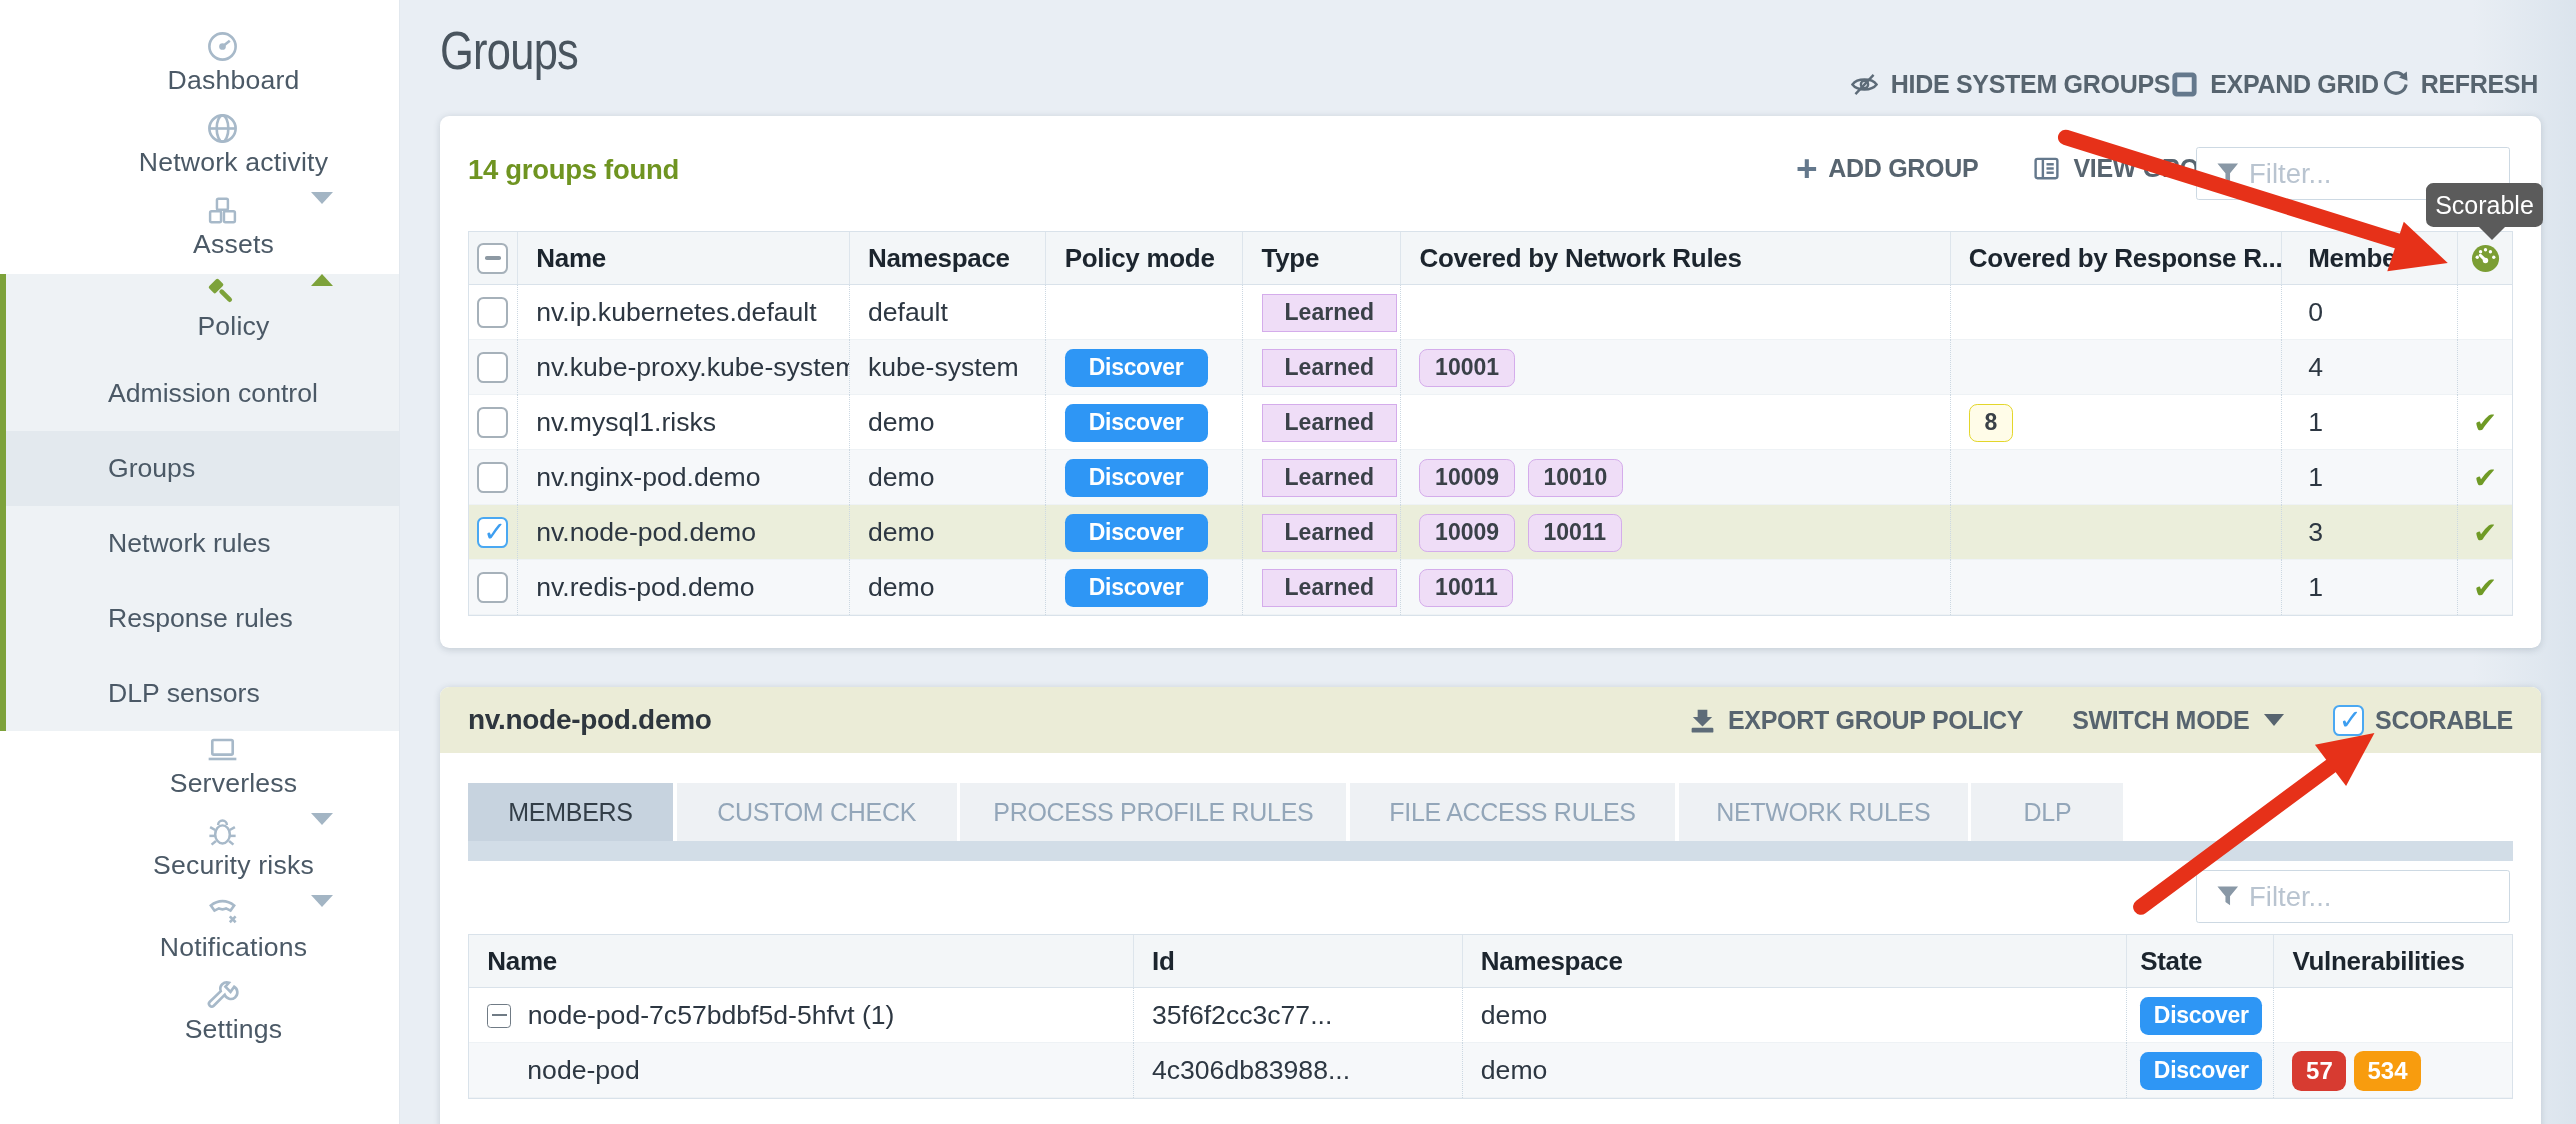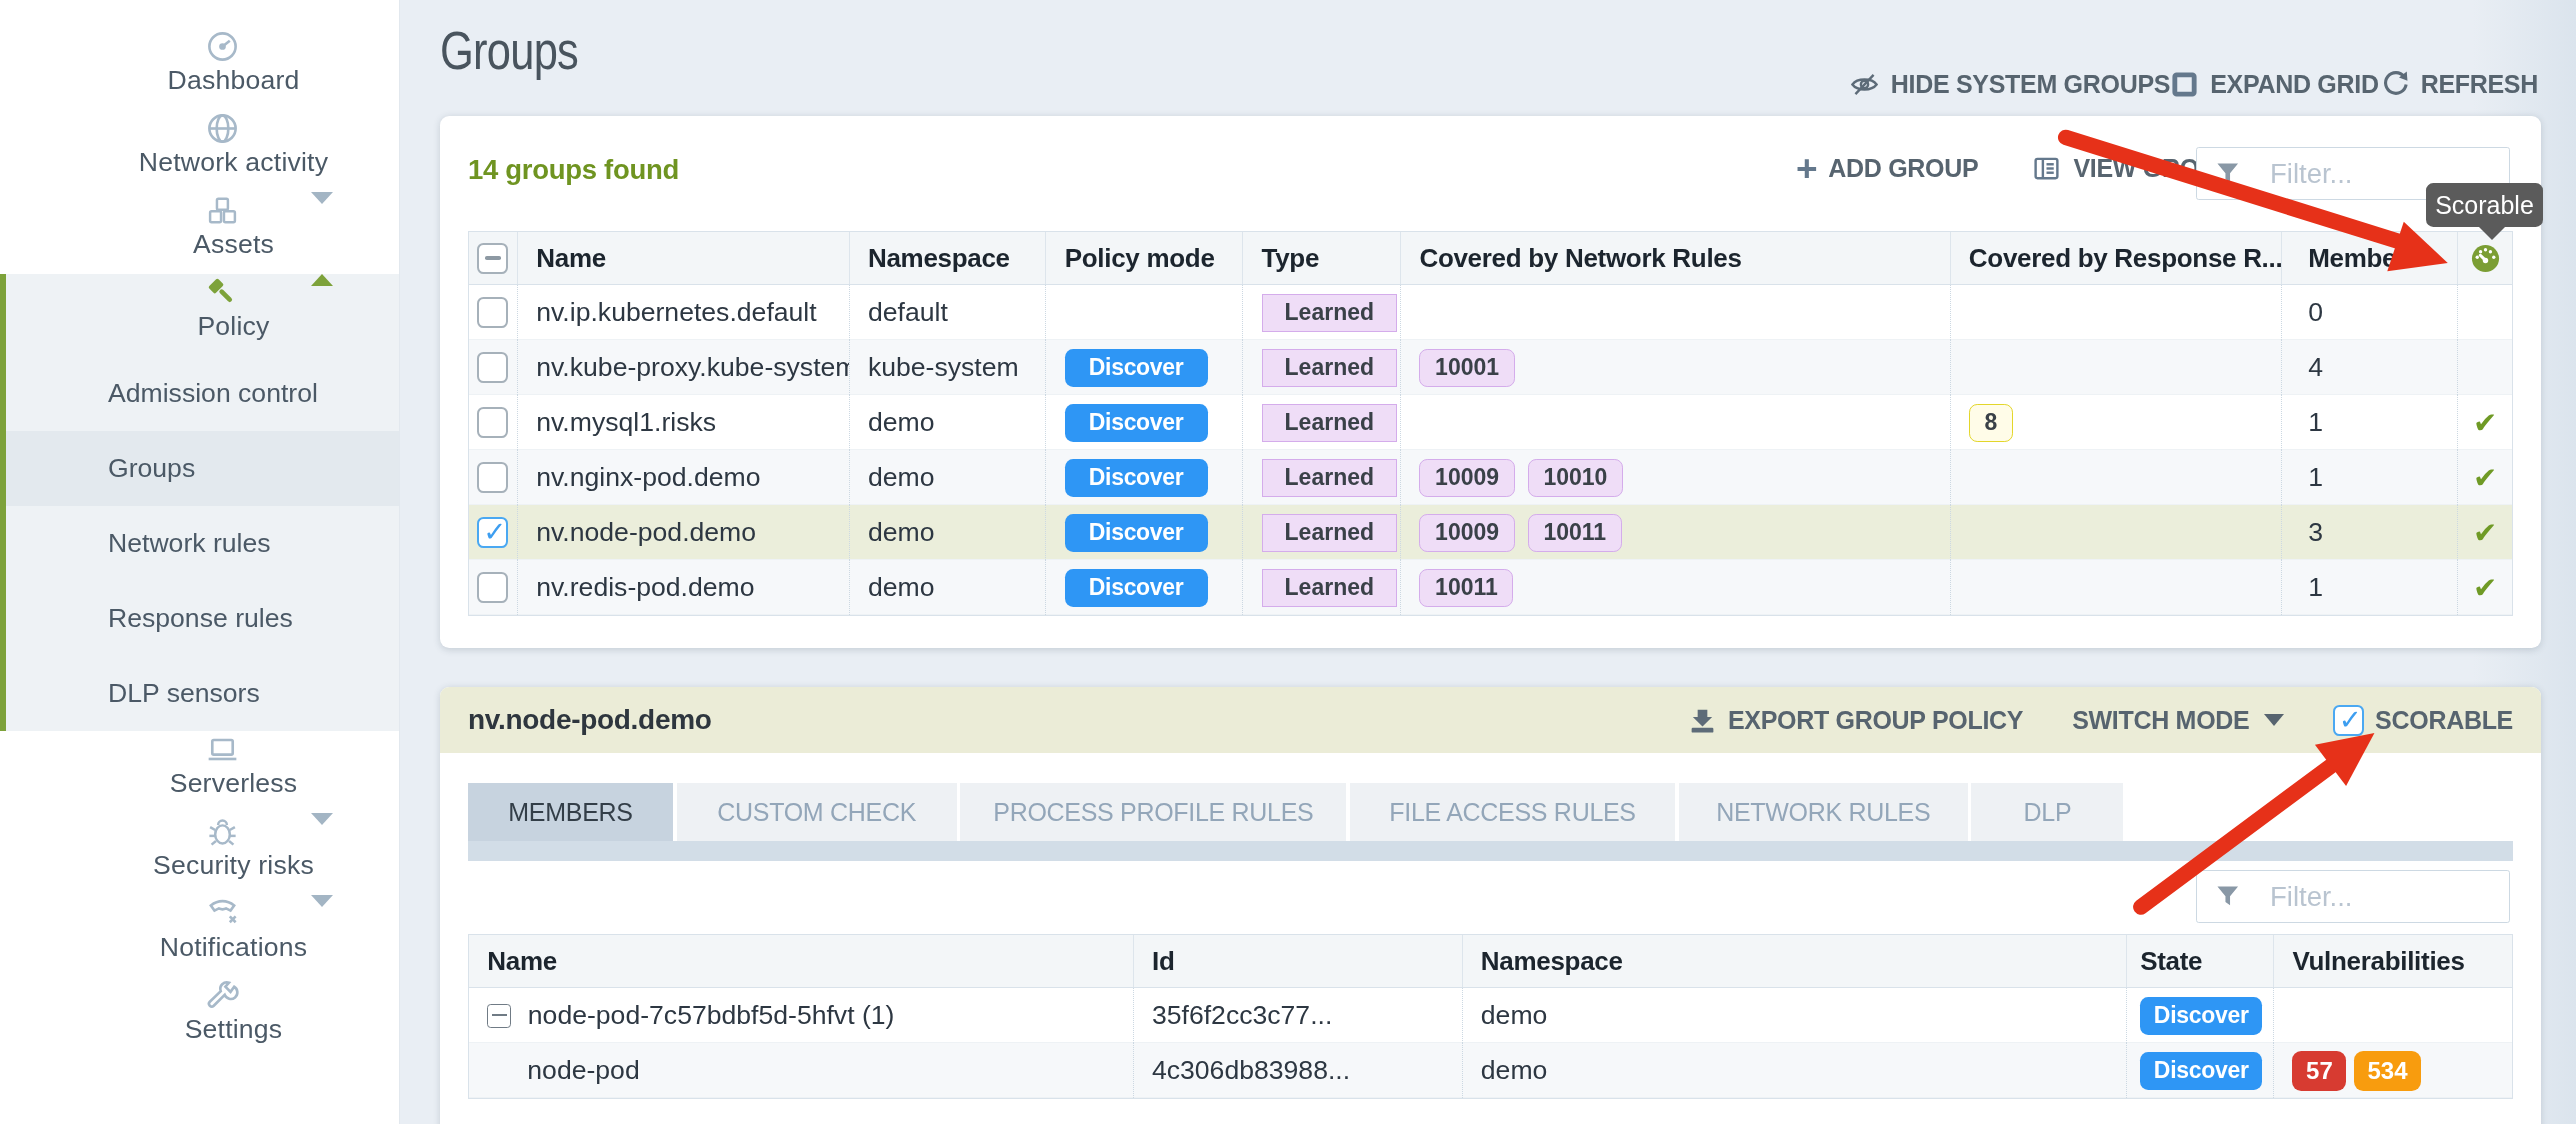--- a/index.html
+++ b/index.html
@@ -38,21 +38,21 @@
   .card.detail-card { top:687px; height:476px; }
 
   
   .found-count { position:absolute; left:28px; top:38px; font-size:27.5px; font-weight:700;
                  color:#6f9421; letter-spacing:-0.3px; }
   .grid-actions { position:absolute; top:38px; left:1356px; display:flex; gap:53px; align-items:center; }
   .grid-btn { display:flex; align-items:center; gap:11px; cursor:pointer;
               font-size:25px; font-weight:700; color:#57646f; letter-spacing:-0.3px; }
   .plus-glyph { font-size:37px; font-weight:700; color:#64788c; line-height:27.5px; }
   .filter-box { position:absolute; width:314px; height:53px; border:0.9px solid #cdd9e3; border-radius:2.7px;
-                background:#fff; display:flex; align-items:center; padding:0 16.5px; gap:29px; }
+                background:#fff; display:flex; align-items:center; padding:0 16.5px; gap:8px; }
   .filter-box.f1 { top:31px; right:31px; }
   .filter-box.f2 { top:183px; right:31px; }
   .filter-box input { border:none; outline:none; width:211px; font-size:27.5px; color:#333;
                       font-family:inherit; background:transparent; }
   .filter-box input::placeholder { color:#b9c4d0; }
 
   
   .grid-table { position:absolute; left:28px; border:0.9px solid #d9e2ea; }
   .groups-card .grid-table { top:115px; width:2045px; }
   .detail-card .grid-table { top:247px; width:2045px; }

